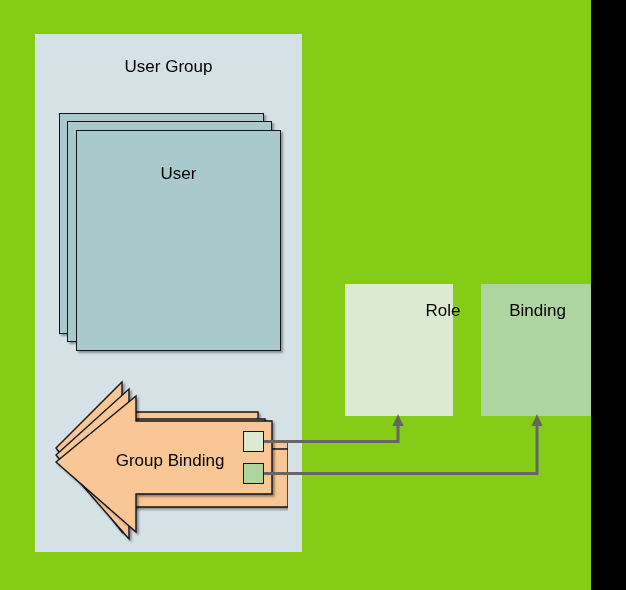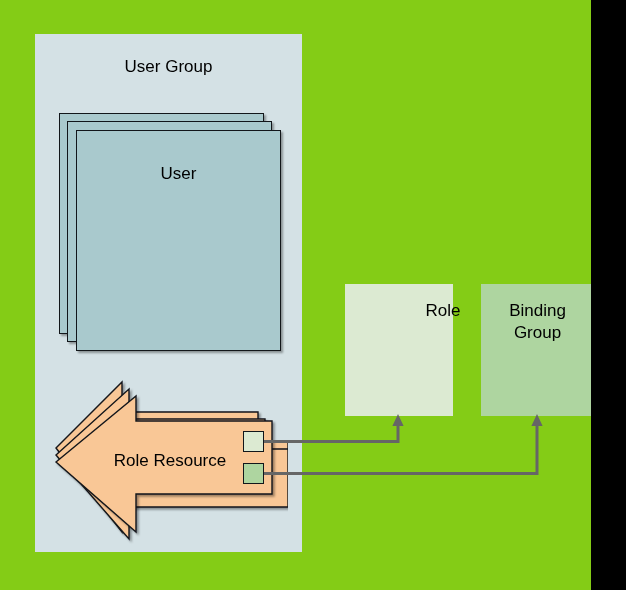--- a/index.html
+++ b/index.html
@@ -158,32 +158,31 @@
       </defs>
 
       <path d="M 8 88 L 74 22 L 74 52 L 210 52 L 210 82 L 240 82 L 240 140 L 74 140 L 74 172 Z" fill="#f9c796" stroke="#12161a" stroke-width="1.4" filter="url(#dropsh)"></path>
 
       <path d="M 8 95 L 81 29 L 81 59 L 217 59 L 217 89 L 240 89 L 240 147 L 81 147 L 81 179 Z" fill="#f9c796" stroke="#12161a" stroke-width="1.4" filter="url(#dropsh)"></path>
 
       <path d="M 8 102 L 88 36 L 88 61 L 224 61 L 224 134 L 88 134 L 88 172 Z" fill="#f9c796" stroke="#12161a" stroke-width="1.4" filter="url(#dropsh)"></path>
     </svg>
   </div>
 
-  <div class="rolebinding-label">Role Resource</div>
+  <div class="rolebinding-label">Group Binding</div>
 
   <div class="port role-port"></div>
   <div class="port resource-port"></div>
 
   <div class="plain-box role-box"></div>
   <div class="box-label role-label">Role</div>
 
   <div class="plain-box resource-box"></div>
   <div class="box-label resource-label">
     <div>Binding</div>
-    <div>Group</div>
   </div>
 
   <svg class="connectors" viewBox="0 0 626 590" xmlns="http://www.w3.org/2000/svg">
 
     <g>
       <path d="M 264 441.5 L 398 441.5 L 398 424" fill="none" stroke="#666666" stroke-width="3"></path>
       <path d="M 398 414 L 403.6 426 L 392.4 426 Z" fill="#666666"></path>
     </g>
 
     <g>

